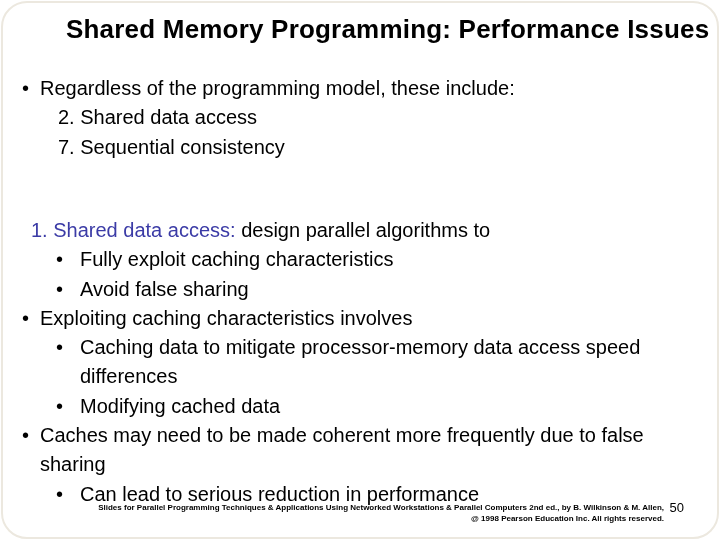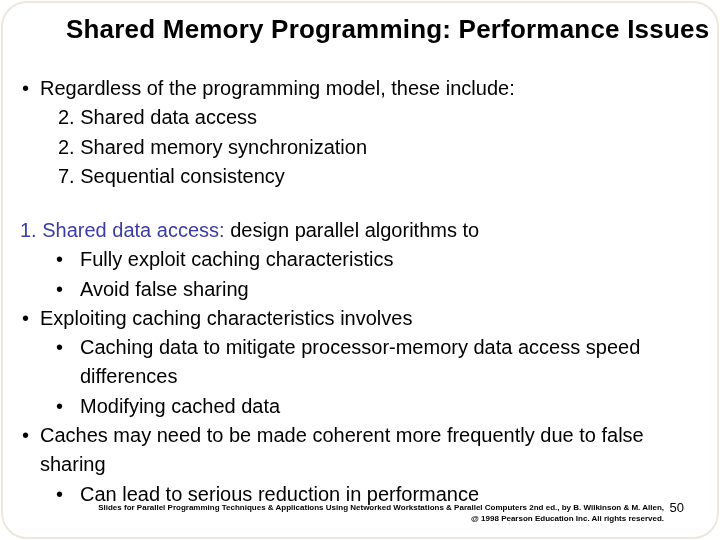--- a/index.html
+++ b/index.html
@@ -51,21 +51,21 @@
     width: 708px;
     font-size: 20px;
     line-height: 29.3px;
   }
   .li { position: relative; }
   .l1 { padding-left: 40px; }
   .l1 > .blt { position: absolute; left: 22px; top: 0; }
   .l2 { padding-left: 80px; }
   .l2 > .blt { position: absolute; left: 56px; top: 0; }
   .num { padding-left: 58px; }
-  .lead { padding-left: 20px; }
+  .lead { padding-left: 7px; margin-left: 24px; }
   .accent { color: #3b3ba6; }
   .footer {
     position: absolute;
     top: 502px;
     left: 0;
     right: 56px;
     text-align: right;
     font-size: 8px;
     font-weight: bold;
     line-height: 11px;
@@ -85,23 +85,20 @@
 
   <div class="title">Shared Memory Programming: Performance Issues</div>
 
   <div class="intro">
     <div class="li l1">
       <span class="blt">•</span>
       <span>Regardless of the programming model, these include:</span>
     </div>
     <div class="li num">
       <span>2. Shared data access</span>
-    </div>
-    <div class="li num">
-      <span>2. Shared memory synchronization</span>
     </div>
     <div class="li num">
       <span>7. Sequential consistency</span>
     </div>
   </div>
 
   <div class="bodyblk">
     <div class="li lead">
       <span class="accent">1. Shared data access:</span><span> design parallel algorithms to</span>
     </div>

